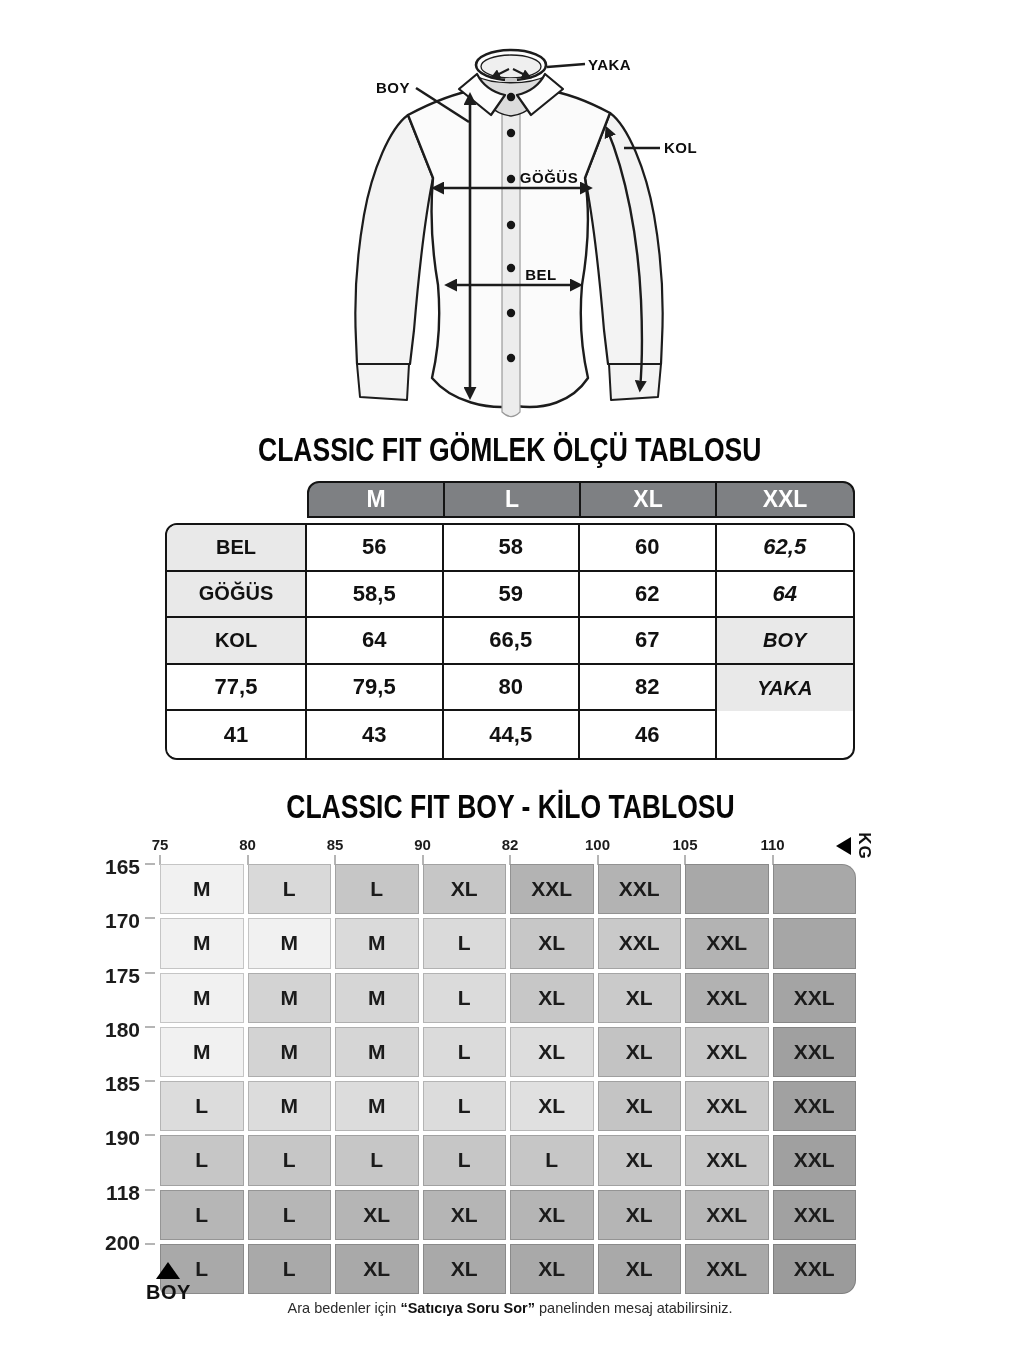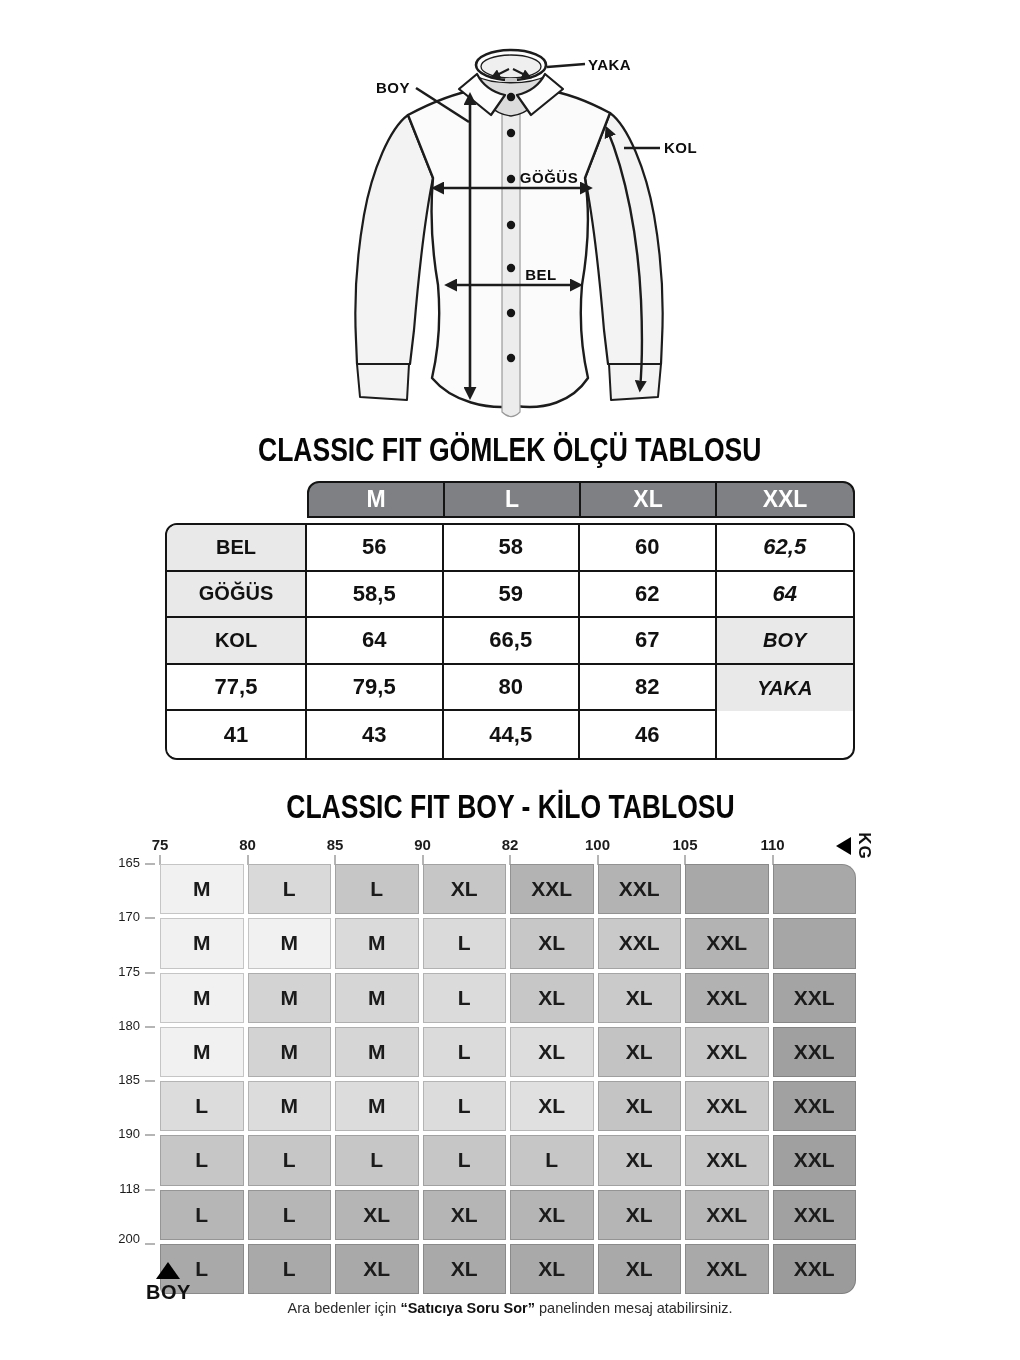--- a/index.html
+++ b/index.html
@@ -37,21 +37,21 @@
            font-weight:bold;font-size:15px;color:#1c1c1c;}
   .kgtick{position:absolute;top:19px;width:2px;height:10px;background:#b5b5b5;margin-left:-1px;}
   #kg-marker{position:absolute;left:836px;top:834px;display:flex;align-items:center;height:24px;}
   #kg-marker .tri-left{width:0;height:0;border-top:9px solid transparent;
            border-bottom:9px solid transparent;border-right:15px solid #000;}
   #kg-marker .kgtext{display:inline-block;transform:rotate(90deg);font-weight:bold;
            font-size:17px;letter-spacing:1px;margin-left:-1px;}
 
   #boy-axis{position:absolute;left:95px;top:864px;width:62px;height:430px;}
   .boylabel{position:absolute;left:0;width:45px;text-align:right;
-            font-weight:normal;font-size:13px;color:#1c1c1c;}
+            font-weight:bold;font-size:21px;color:#1c1c1c;}
   .boytick{position:absolute;left:50px;width:10px;height:2px;background:#b5b5b5;}
 
   #fit-grid{position:absolute;left:160px;top:864px;width:696px;height:430px;
             display:grid;grid-template-columns:repeat(8,1fr);grid-template-rows:repeat(8,1fr);
             gap:4px;}
   .fcell{display:flex;align-items:center;justify-content:center;
          font-weight:bold;font-size:21px;color:#1b1b1b;
          border:1px solid rgba(0,0,0,0.18);box-sizing:border-box;}
   .fcell.tr{border-top-right-radius:14px;}
   .fcell.br{border-bottom-right-radius:14px;}

